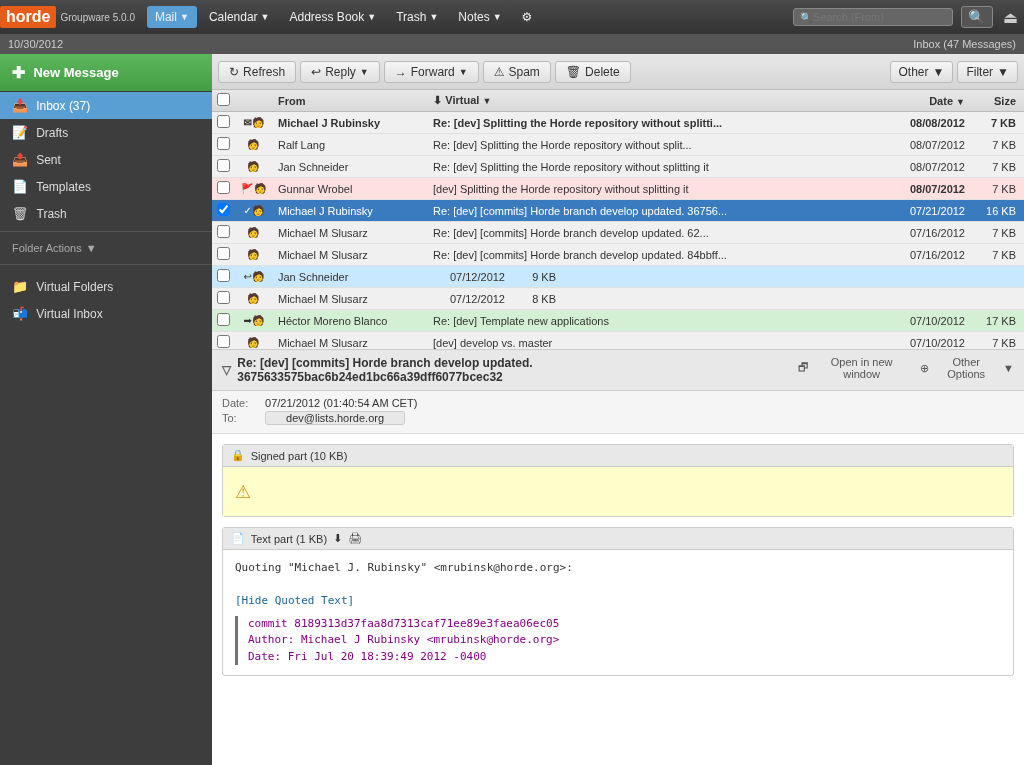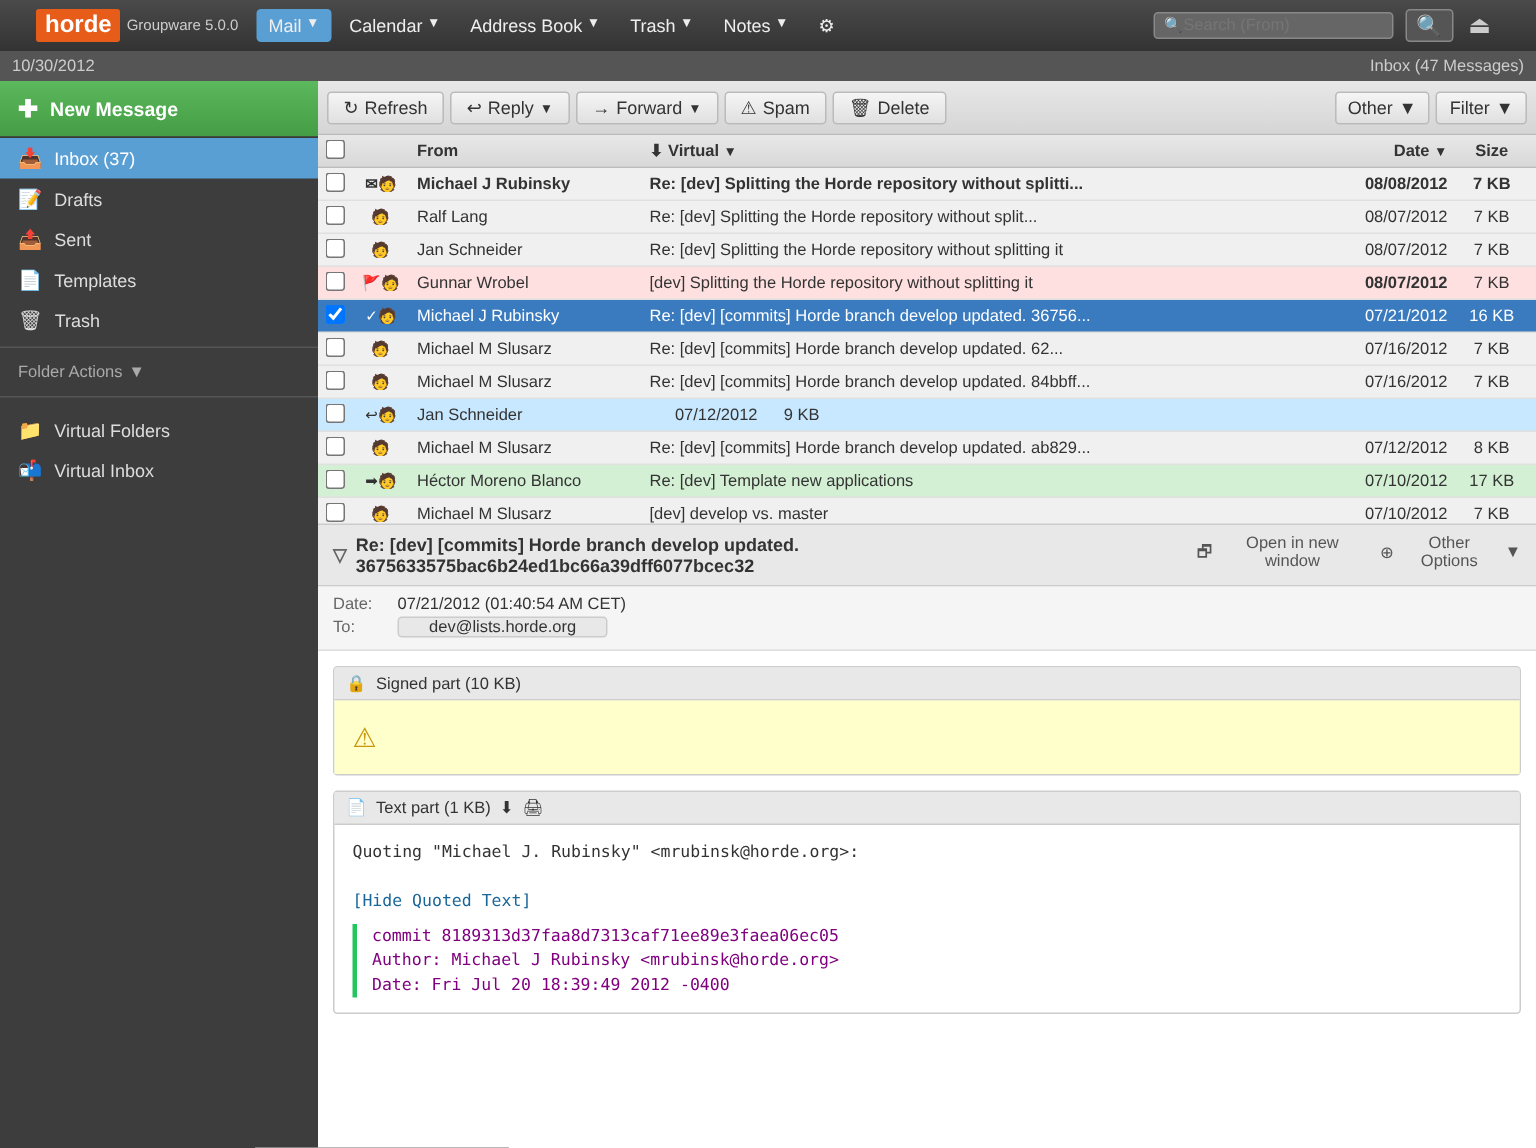--- a/index.html
+++ b/index.html
@@ -4,21 +4,21 @@
   <style>
     * { box-sizing: border-box; margin: 0; padding: 0; }
     body { font-family: Arial, sans-serif; font-size: 12px; background: #444; color: #333; overflow: hidden; width: 1024px; height: 765px; }
 
     
     .topbar {
       background: linear-gradient(to bottom, #4a4a4a, #333);
       height: 34px;
       display: flex;
       align-items: center;
-      padding: 0 24px;
+      padding: 0 0;
       gap: 4px;
     }
     .logo-area {
       display: flex;
       align-items: center;
       margin-right: 8px;
     }
     .logo-box {
       background: #e85c1a;
       color: white;
@@ -31,21 +31,21 @@
       color: #ccc;
       font-size: 10px;
       margin-left: 4px;
     }
     .nav-item {
       color: #eee;
       font-size: 12px;
       padding: 4px 8px;
       cursor: pointer;
       display: flex;
-      align-items: flex-start;
+      align-items: center;
       gap: 3px;
       border-radius: 3px;
     }
     .nav-item.active { background: #5a9fd4; }
     .nav-arrow { font-size: 9px; }
     .nav-spacer { flex: 1; }
     .search-box {
       display: flex;
       align-items: center;
       background: #666;
@@ -210,21 +210,21 @@
       font-size: 11px;
       font-weight: bold;
       color: #333;
       height: 22px;
     }
     .col-check { width: 22px; text-align: center; padding: 0 2px; }
     .col-icons { width: 40px; text-align: center; }
     .col-from { width: 155px; padding: 0 4px; }
     .col-subject { flex: 1; padding: 0 4px; cursor: pointer; }
     .col-date { width: 80px; text-align: right; padding: 0 4px; }
-    .col-size { width: 55px; text-align: center; padding: 0 8px 0 4px; }
+    .col-size { width: 55px; text-align: right; padding: 0 8px 0 4px; }
     .sort-arrow { font-size: 9px; }
 
     .email-row {
       display: flex;
       align-items: center;
       border-bottom: 1px solid #e0e0e0;
       height: 22px;
       cursor: pointer;
       font-size: 11px;
     }
@@ -340,21 +340,21 @@
       color: #333;
     }
     .quoted-text-toggle {
       color: #1a6699;
       cursor: pointer;
       font-family: monospace;
       font-size: 11px;
     }
     .commit-text { color: #800080; font-family: monospace; font-size: 11px; }
     .commit-block {
-      border-left: 3px solid #22c55e;
+      border-left: 3px solid #737373;
       padding-left: 10px;
       margin-top: 6px;
     }
 
     input[type="checkbox"] { cursor: pointer; }
   </style>
 </head>
 <body>
 
 <div class="topbar">
@@ -565,21 +565,20 @@
         <div class="col-icons" style="font-size:10px;">↩🧑</div>
         <div class="col-from">Jan Schneider</div>
         <div class="col-date">07/12/2012</div>
         <div class="col-size">9 KB</div>
       </div>
 
       <div class="email-row">
         <div class="col-check"><input type="checkbox" style=""></div>
         <div class="col-icons" style="font-size:10px;">🧑</div>
         <div class="col-from">Michael M Slusarz</div>
-        <div class="col-subject">Re: [dev] [commits] Horde branch develop updated. ab829...</div>
         <div class="col-date">07/12/2012</div>
         <div class="col-size">8 KB</div>
       </div>
 
       <div class="email-row green-highlight">
         <div class="col-check"><input type="checkbox" style=""></div>
         <div class="col-icons" style="font-size:10px;">➡🧑</div>
         <div class="col-from">Héctor Moreno Blanco</div>
         <div class="col-subject">Re: [dev] Template new applications</div>
         <div class="col-date">07/10/2012</div>

